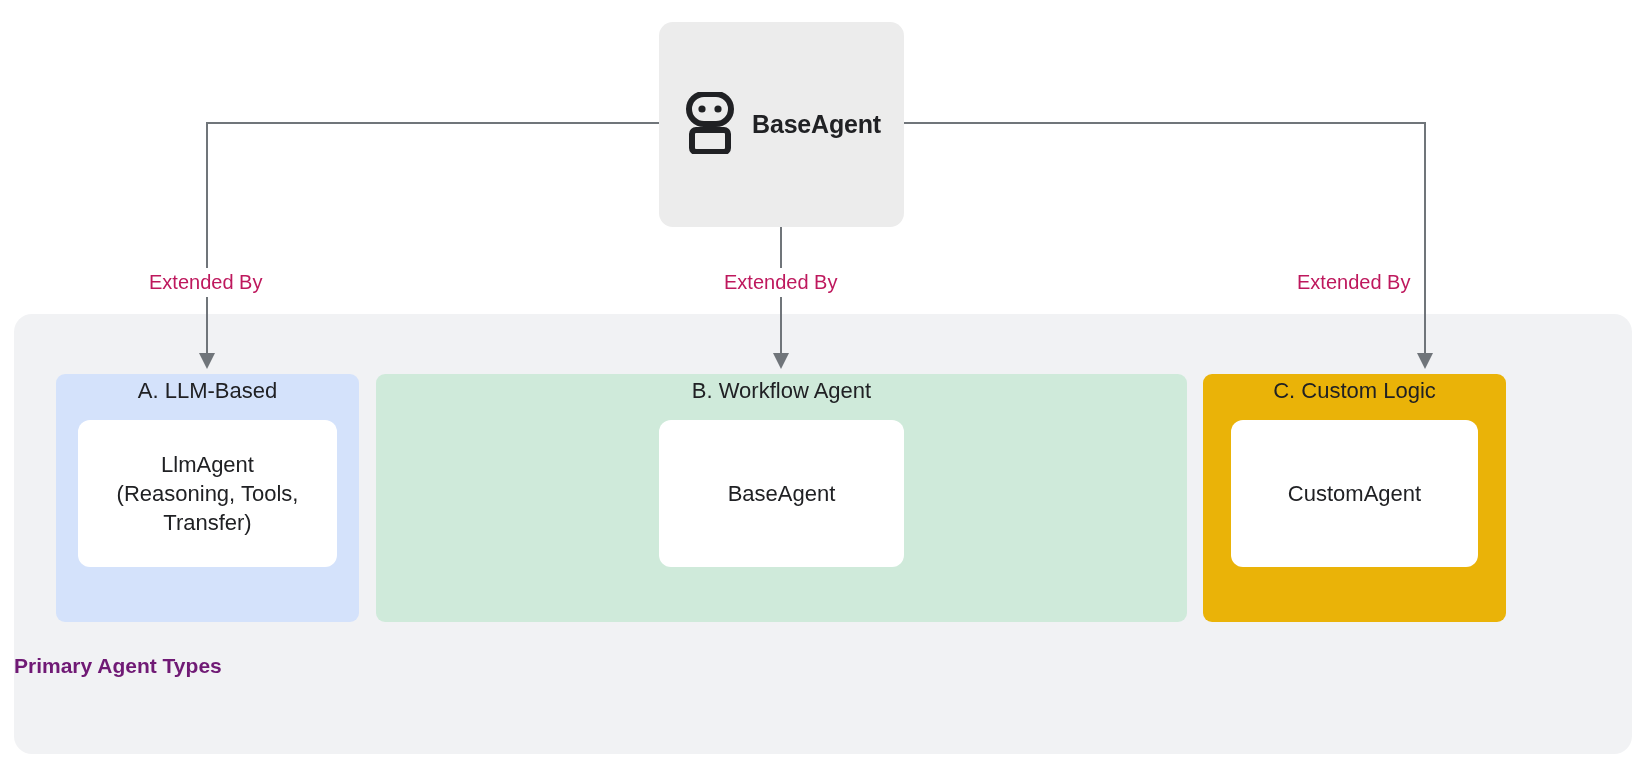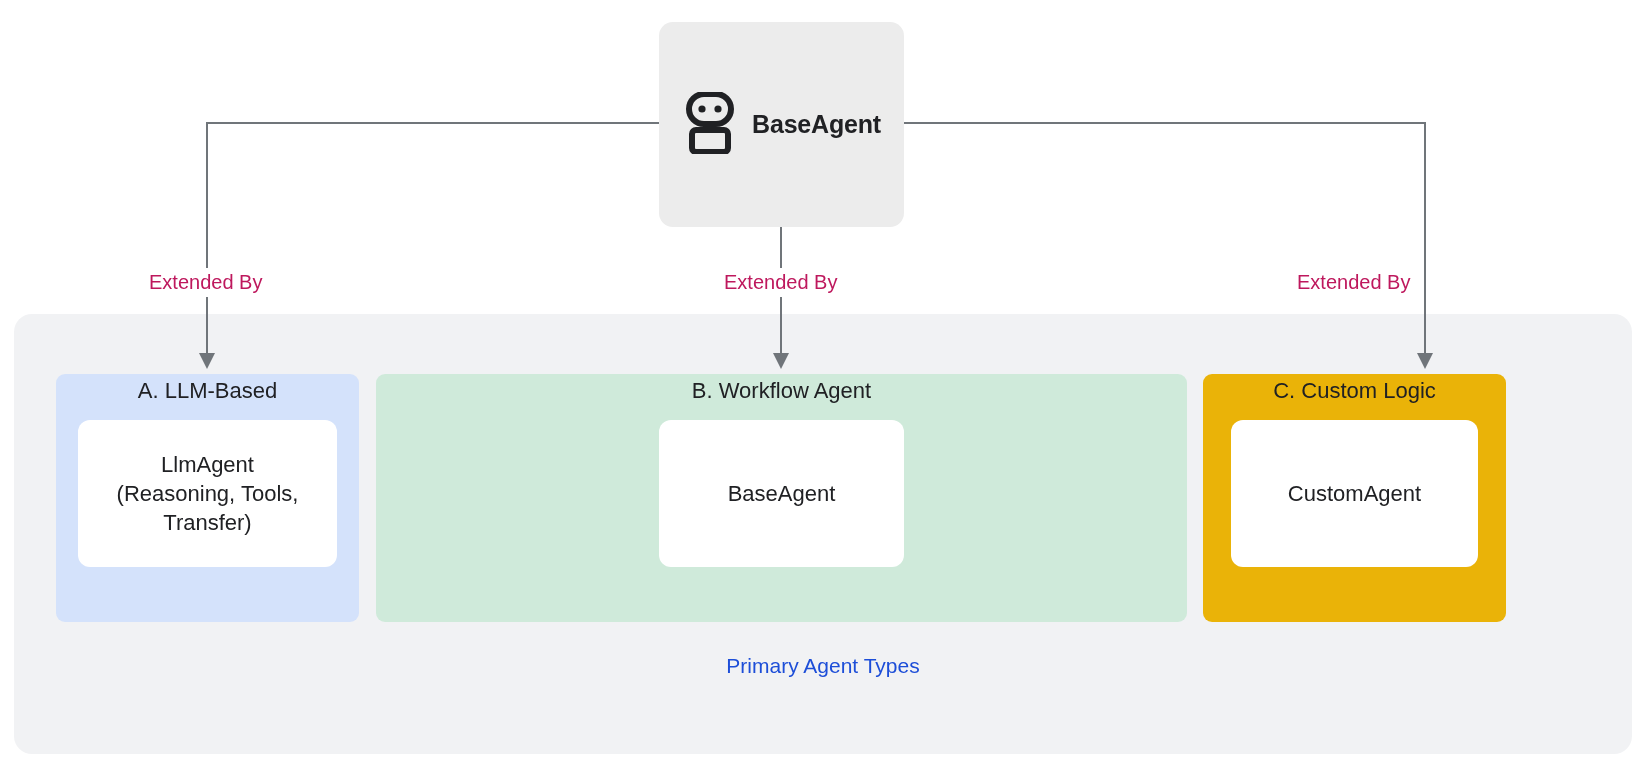--- a/index.html
+++ b/index.html
@@ -33,22 +33,22 @@
   
   .panel {
     position: absolute;
     left: 14px; top: 314px; width: 1618px; height: 440px;
     background: #f1f2f4;
     border-radius: 18px;
   }
   .panel-caption {
     position: absolute;
     left: 0; right: 0; top: 340px;
-    text-align: center;
-    font-size: 21px; color: #1d4ed8;
+    text-align: left;
+    font-size: 21px; color: #701a75; font-weight: bold;
   }
 
   
   .group {
     position: absolute;
     border-radius: 9px;
     padding-top: 4px;
   }
   .group-title {
     text-align: center;

